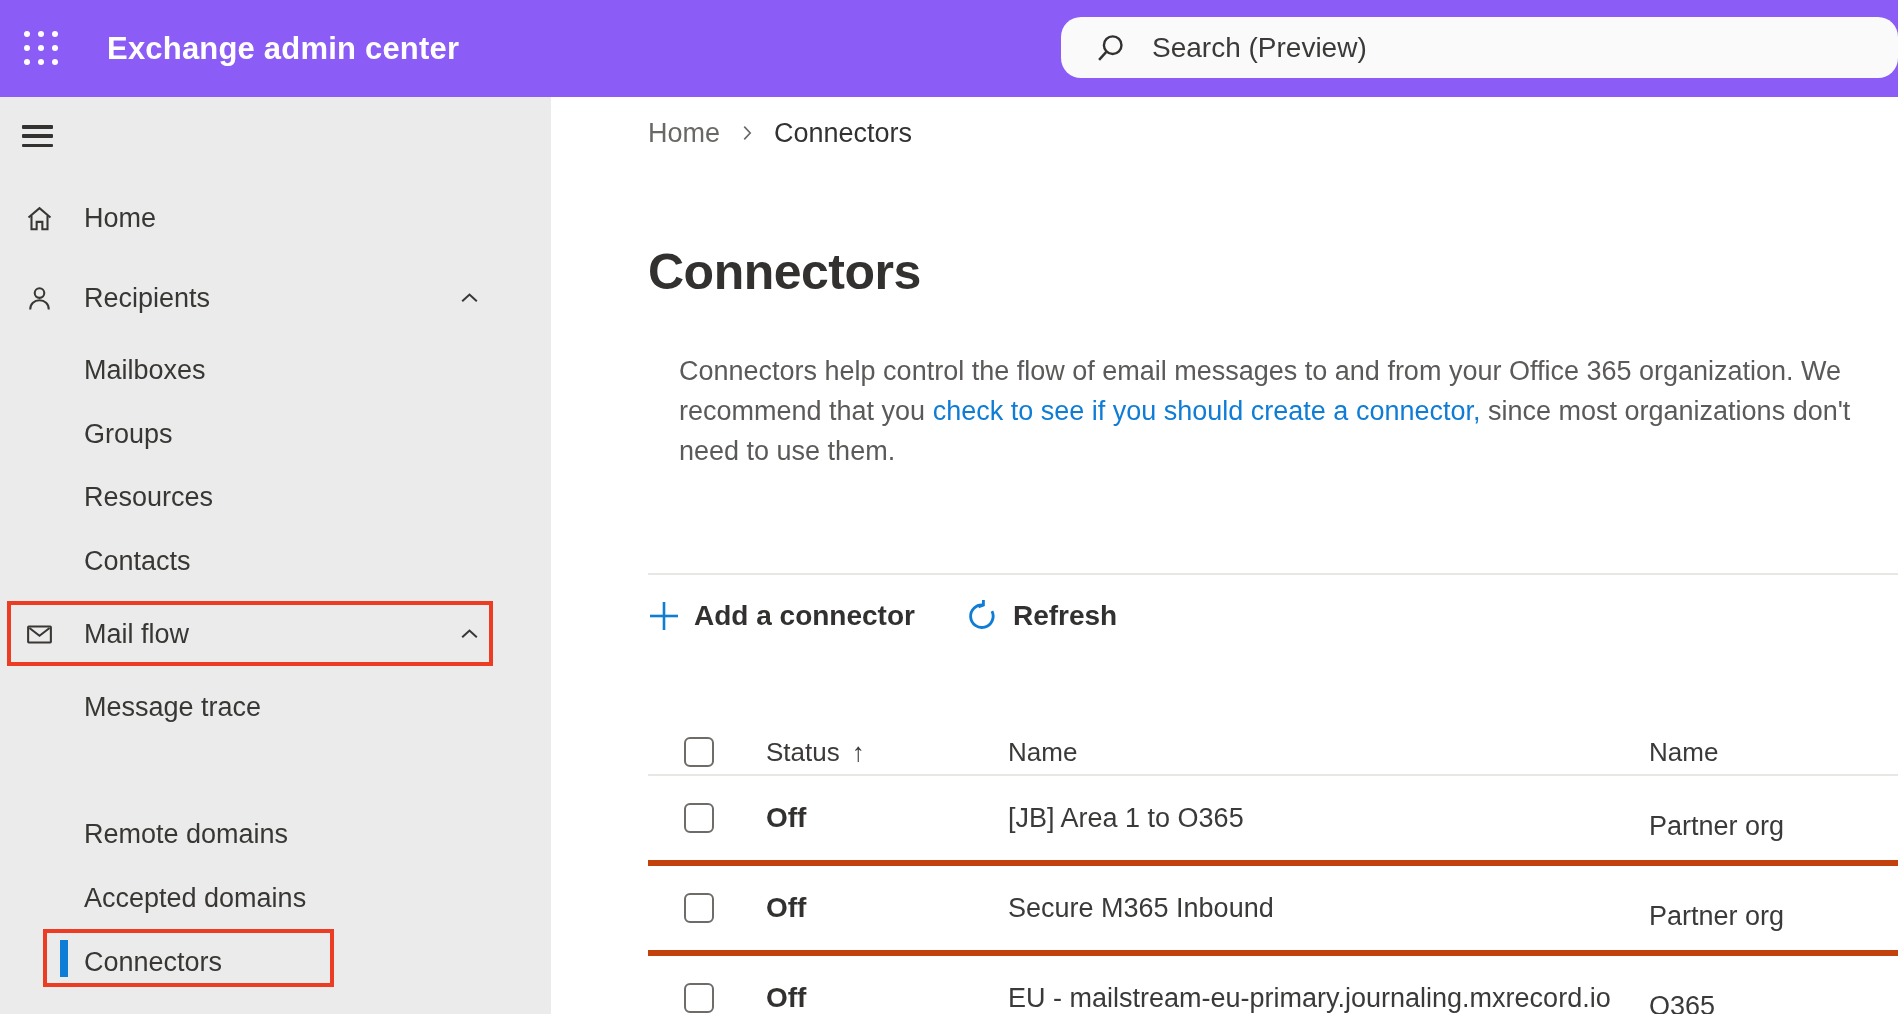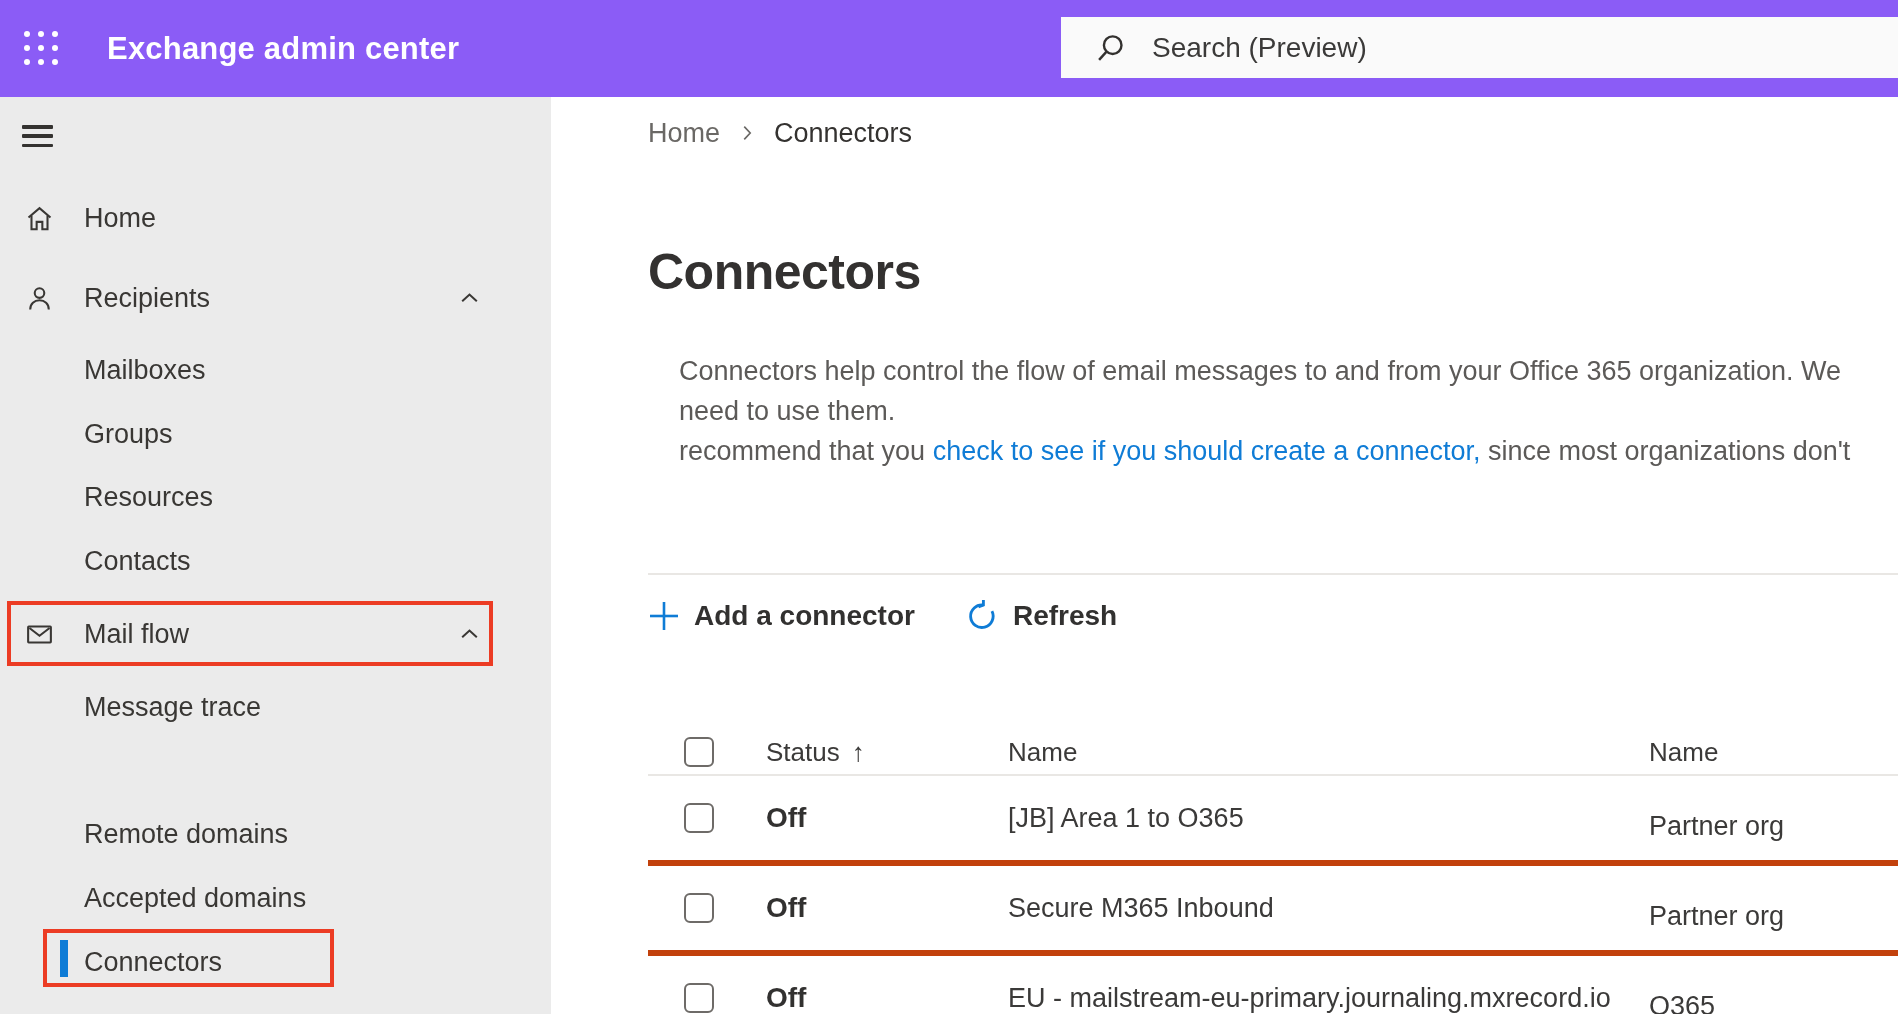--- a/index.html
+++ b/index.html
@@ -19,21 +19,21 @@
     display:grid;grid-template-columns:repeat(3,6px);grid-template-rows:repeat(3,6px);
     gap:8px;cursor:pointer;
   }
   .waffle .dot{width:6px;height:6px;border-radius:50%;background:#ffffff;}
   .app-title{
     position:absolute;left:107px;top:0;height:97px;display:flex;align-items:center;
     color:#ffffff;font-size:31px;font-weight:600;letter-spacing:0.2px;
   }
   .searchbox{
     position:absolute;left:1061px;top:17px;width:837px;height:61px;
-    background:#fafafa;border-radius:0;display:flex;align-items:center;
+    background:#fafafa;border-radius:20px;display:flex;align-items:center;
   }
   .searchbox svg{margin-left:33px;flex:0 0 auto;}
   .searchbox input{
     border:none;outline:none;background:transparent;
     font-family:"Liberation Sans", sans-serif;
     font-size:28px;color:#3b3a39;margin-left:22px;width:640px;
   }
   .searchbox input::placeholder{color:#3b3a39;opacity:1;}
   
   .sidebar{
@@ -222,22 +222,22 @@
         <polyline points="9,5 15.5,12 9,19"></polyline>
       </svg>
     </span>
     <span class="bc-current">Connectors</span>
   </div>
 
   <h1 class="page-title">Connectors</h1>
 
   <div class="desc">
     <div>Connectors help control the flow of email messages to and from your Office 365 organization. We</div>
+    <div><span>recommend that you </span><a>check to see if you should create a connector,</a><span> since most organizations don't</span></div>
     <div>need to use them.</div>
-    <div><span>recommend that you </span><a>check to see if you should create a connector,</a><span> since most organizations don't</span></div>
   </div>
 
   <div class="divider"></div>
 
   <div class="toolbar">
     <div class="tbtn">
       <svg width="32" height="34" viewBox="0 0 32 34" fill="none" stroke="#0f7cd6" stroke-width="2.6">
         <line x1="16" y1="3" x2="16" y2="31"></line>
         <line x1="2" y1="17" x2="30" y2="17"></line>
       </svg>

